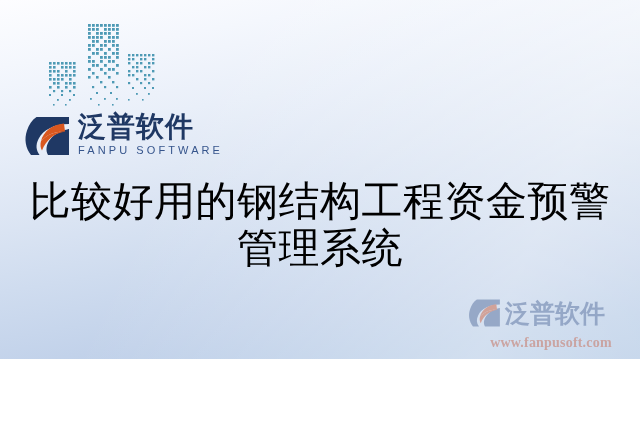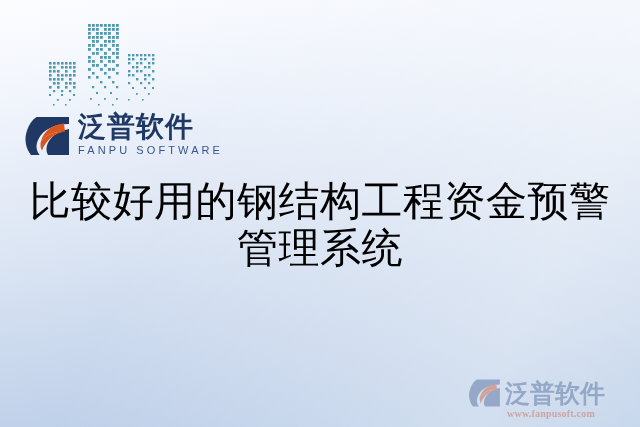--- a/index.html
+++ b/index.html
@@ -9,21 +9,21 @@
   body {
     width: 640px;
     height: 427px;
     overflow: hidden;
     font-family: "Liberation Sans", sans-serif;
   }
 
   #canvas {
     position: relative;
     width: 640px;
-    height: 427px;
+    height: 359px;
     overflow: hidden;
     background: linear-gradient(170deg,
         #fdfdff 0%,
         #f4f7fd 14%,
         #e9eff9 30%,
         #dde6f4 46%,
         #cfdcef 62%,
         #c2d2ea 78%,
         #b6cbe6 90%,
         #b0c7e4 100%);
@@ -127,24 +127,24 @@
   .wm-cn {
     margin-left: 3px;
     font-family: "DejaVu Sans", "Liberation Sans", sans-serif;
     font-size: 25px;
     font-weight: 700;
     color: #7e93b8;
     line-height: 1;
     white-space: nowrap;
   }
   .wm-url {
-    margin-top: 0;
+    margin-top: 7px;
     text-align: center;
     font-family: "Liberation Serif", serif;
-    font-size: 10px;
+    font-size: 14px;
     font-weight: 700;
     color: #c98f85;
     letter-spacing: 0.2px;
     white-space: nowrap;
   }
 </style>
 </head>
 <body>
 
 <div id="canvas">

